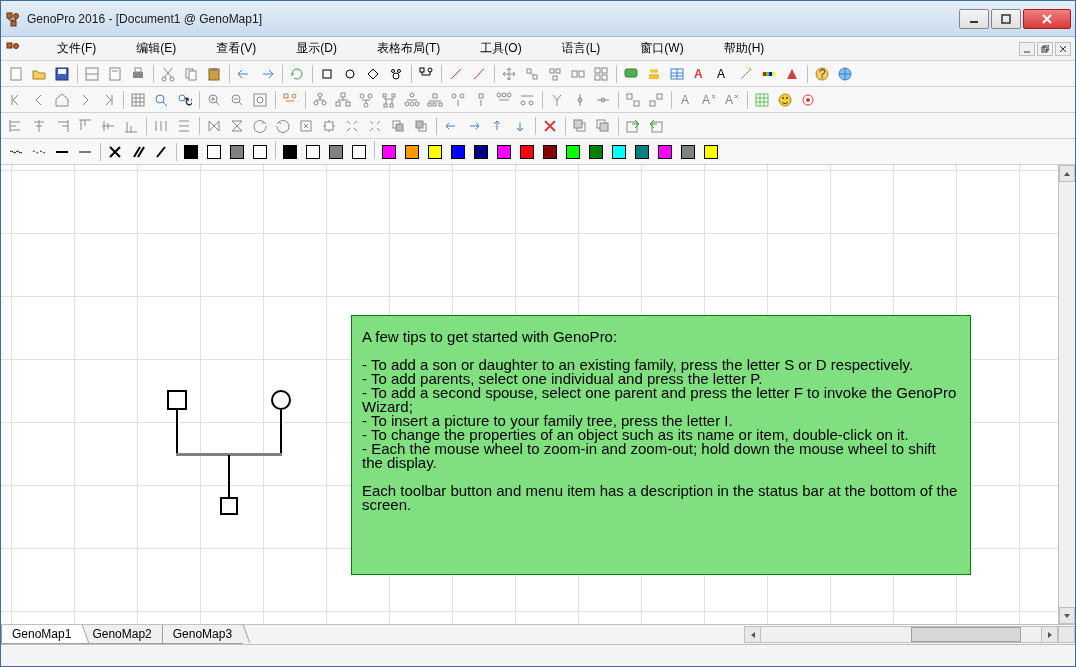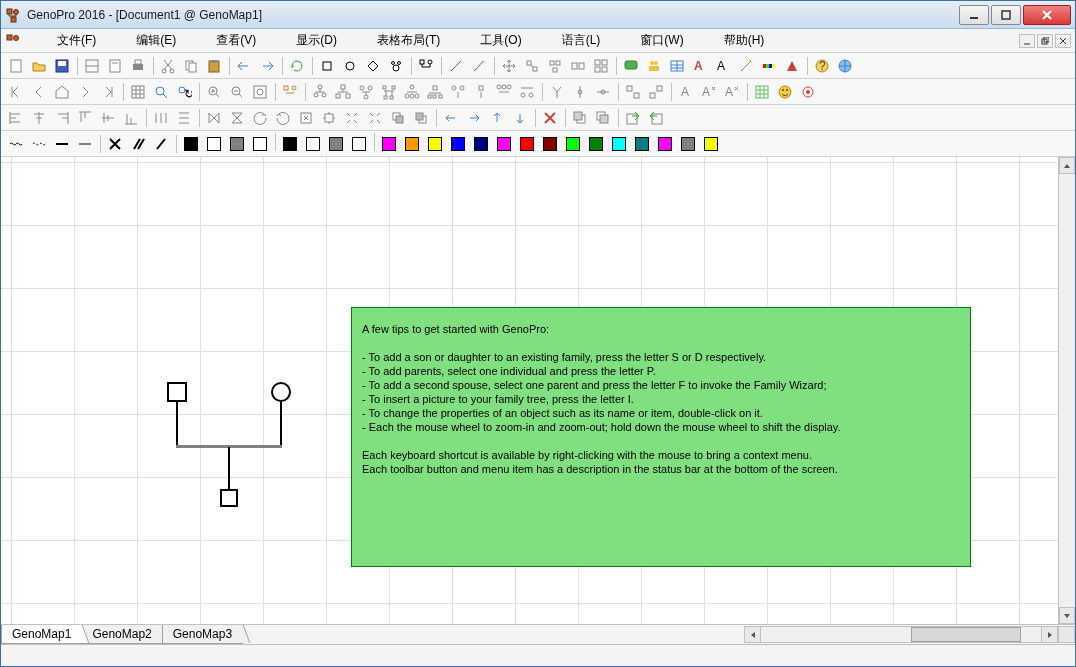--- a/index.html
+++ b/index.html
@@ -1,20 +1,20 @@
 <!DOCTYPE html>
 <html><head>
 <meta charset="utf-8">
 <style>
 * { margin: 0; padding: 0; box-sizing: border-box; font-family: "Microsoft YaHei", "Segoe UI", sans-serif; font-size: 12px; }
 body { background: #5b8ec5; width: 1076px; height: 667px; overflow: hidden; position: relative; }
 
 .window { width: 1076px; height: 667px; background: #fff; border: 1px solid #3a6ea5; display: flex; flex-direction: column; }
 
-.titlebar { height: 28px; background: linear-gradient(#e6eef7, #c9dcf0); display: flex; align-items: center; padding: 0 4px; border-bottom: 1px solid #a0b8d0; }
+.titlebar { height: 36px; background: linear-gradient(#e6eef7, #c9dcf0); display: flex; align-items: center; padding: 0 4px; border-bottom: 1px solid #a0b8d0; }
 .titlebar .app-icon { width: 16px; height: 16px; margin-right: 6px; }
 .titlebar .title { flex: 1; color: #1a1a1a; }
 .win-btn { width: 30px; height: 20px; background: linear-gradient(#f5f5f5,#e0e0e0); border: 1px solid #888; border-radius: 2px; margin-left: 2px; display: flex; align-items: center; justify-content: center; }
 .win-btn.close { width: 48px; background: linear-gradient(#f08080,#d63a3a); border-color: #a02020; color: #fff; }
 .win-btn svg { stroke: #333; }
 .win-btn.close svg { stroke: #fff; }
 
 .menubar { height: 24px; background: #f4f4f4; display: flex; align-items: center; padding: 0 4px; border-bottom: 1px solid #d0d0d0; }
 .menubar .menu-icon { width: 16px; height: 16px; margin-right: 4px; }
 .menu-item { padding: 2px 8px; cursor: default; margin-left: 24px; }
@@ -32,21 +32,21 @@
 .vscroll { position: absolute; right: 0; top: 0; bottom: 0; width: 17px; background: #f0f0f0; border-left: 1px solid #c0c0c0; display: flex; flex-direction: column; }
 .vscroll .arrow { height: 17px; background: #e8e8e8; display: flex; align-items: center; justify-content: center; border: 1px solid #c0c0c0; }
 
 .geno-shape { position: absolute; }
 .geno-shape.square { border: 2px solid #000; background: #fff; }
 .geno-shape.circle { border: 2px solid #000; background: #fff; border-radius: 50%; }
 .geno-line { position: absolute; background: #000; }
 .geno-line.gray { background: #808080; }
 
 .tips-box { position: absolute; left: 350px; top: 150px; width: 620px; height: 260px; background: #80e080; border: 1px solid #008000; padding: 14px 10px; line-height: 14px; }
-.tips-box div { font-size: 11px; }
+.tips-box div { font-size: 15px; }
 
 .tab-bar { height: 20px; background: #f4f4f4; border-top: 1px solid #c0c0c0; display: flex; align-items: center; }
 .tab { padding: 2px 10px; border: 1px solid #a0a0a0; border-top: none; background: #fff; margin-right: -1px; position: relative; }
 .tab:not(.active) { background: #f0f0f0; }
 .tab::after { content: ""; position: absolute; right: -5px; top: 0; bottom: 0; width: 10px; transform: skewX(20deg); border-right: 1px solid #a0a0a0; background: inherit; }
 .tab.active { z-index: 1; text-align: center; }
 .hscroll { margin-left: auto; height: 17px; display: flex; align-items: center; }
 .hscroll .arrow { width: 17px; height: 17px; background: #e8e8e8; border: 1px solid #c0c0c0; display: flex; align-items: center; justify-content: center; }
 .hscroll .track { width: 280px; height: 17px; background: #f0f0f0; border-top: 1px solid #c0c0c0; border-bottom: 1px solid #c0c0c0; position: relative; }
 .hscroll .thumb { position: absolute; left: 150px; width: 110px; height: 15px; top: 0; background: #d8d8d8; border: 1px solid #a0a0a0; }
@@ -874,26 +874,25 @@
     <div class="geno-line" style="left:279px; top:245px; width:2px; height:45px;"></div>
     <div class="geno-line gray" style="left:175px; top:288px; width:106px; height:3px;"></div>
     <div class="geno-line" style="left:227px; top:290px; width:2px; height:42px;"></div>
     <div class="geno-shape square" style="left:219px; top:332px; width:18px; height:18px;"></div>
 
     <div class="tips-box">
       <div>A few tips to get started with GenoPro:</div>
       <div style="height:14px;"></div>
       <div>- To add a son or daughter to an existing family, press the letter S or D respectively.</div>
       <div>- To add parents, select one individual and press the letter P.</div>
-      <div>- To add a second spouse, select one parent and press the letter F to invoke the Family Wizard;</div>
+      <div>- To add a second spouse, select one parent and press the letter F to invoke the GenoPro Wizard;</div>
       <div>- To insert a picture to your family tree, press the letter I.</div>
       <div>- To change the properties of an object such as its name or item, double-click on it.</div>
       <div>- Each the mouse wheel to zoom-in and zoom-out; hold down the mouse wheel to shift the display.</div>
       <div style="height:14px;"></div>
-      <div>Each keyboard shortcut is available by right-clicking with the mouse to bring a context menu.</div>
       <div>Each toolbar button and menu item has a description in the status bar at the bottom of the screen.</div>
     </div>
 
     <div class="vscroll">
       <div class="arrow">
           <svg width="8" height="8">
             <path d="M1 6l3-4 3 4" fill="#555"></path>
           </svg>
         </div>
       <div style="flex:1;"></div>

